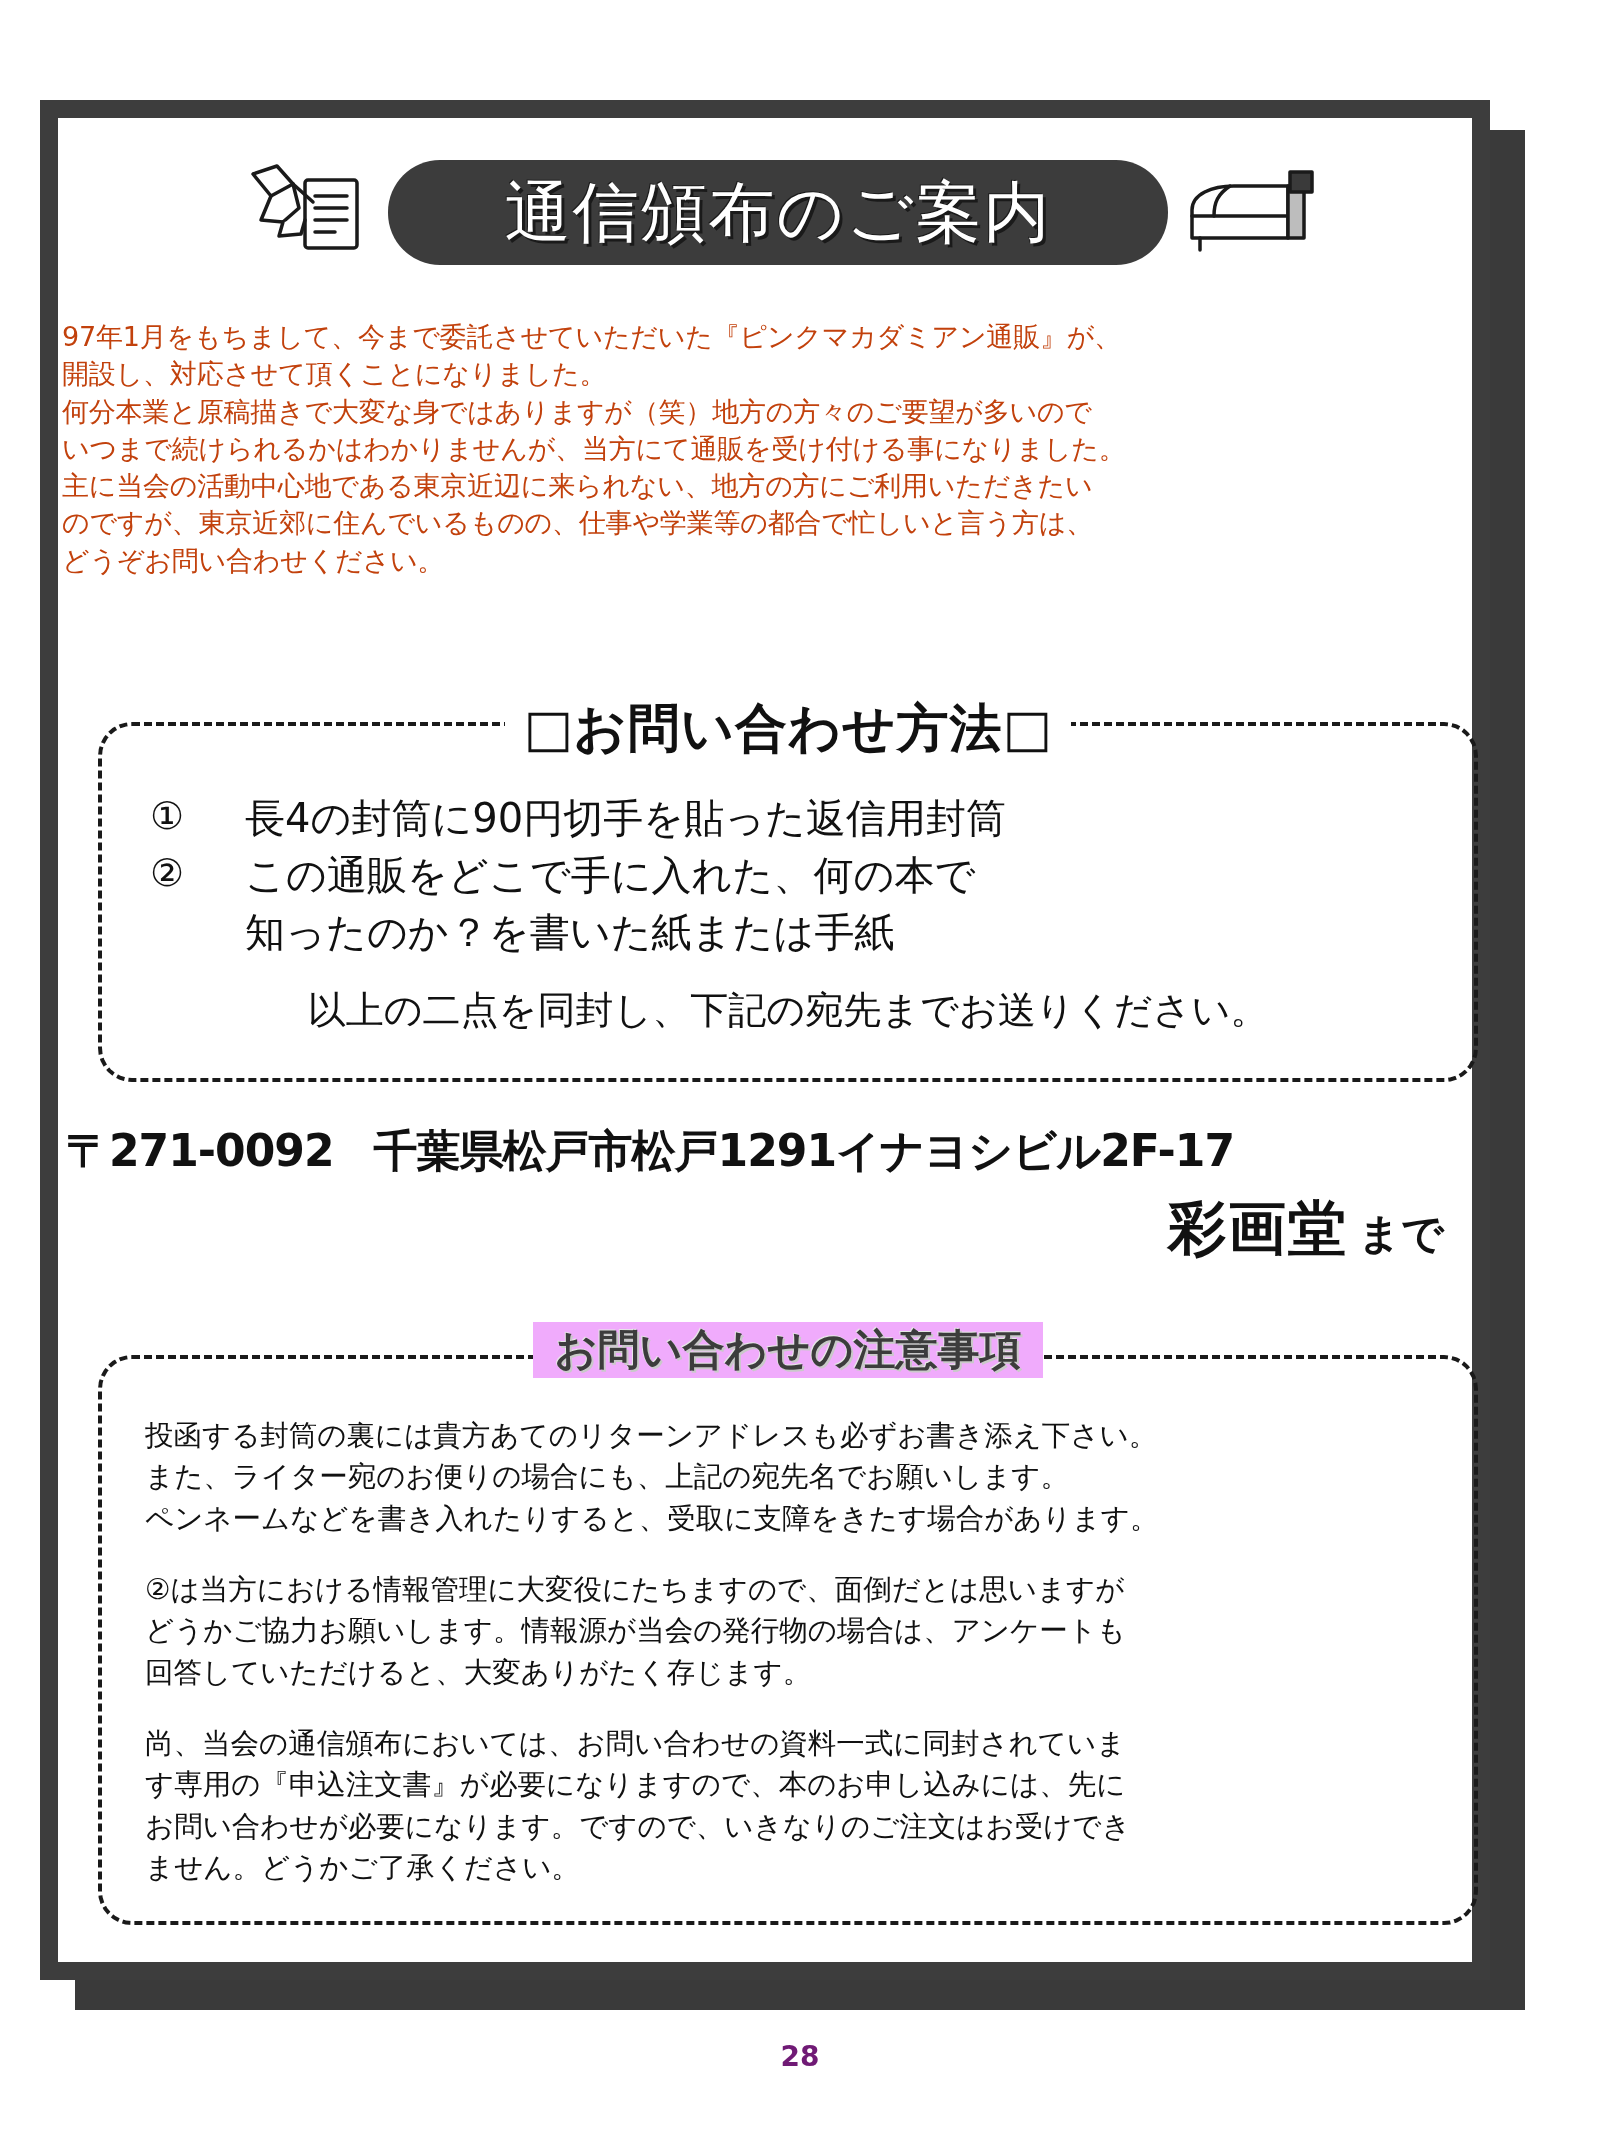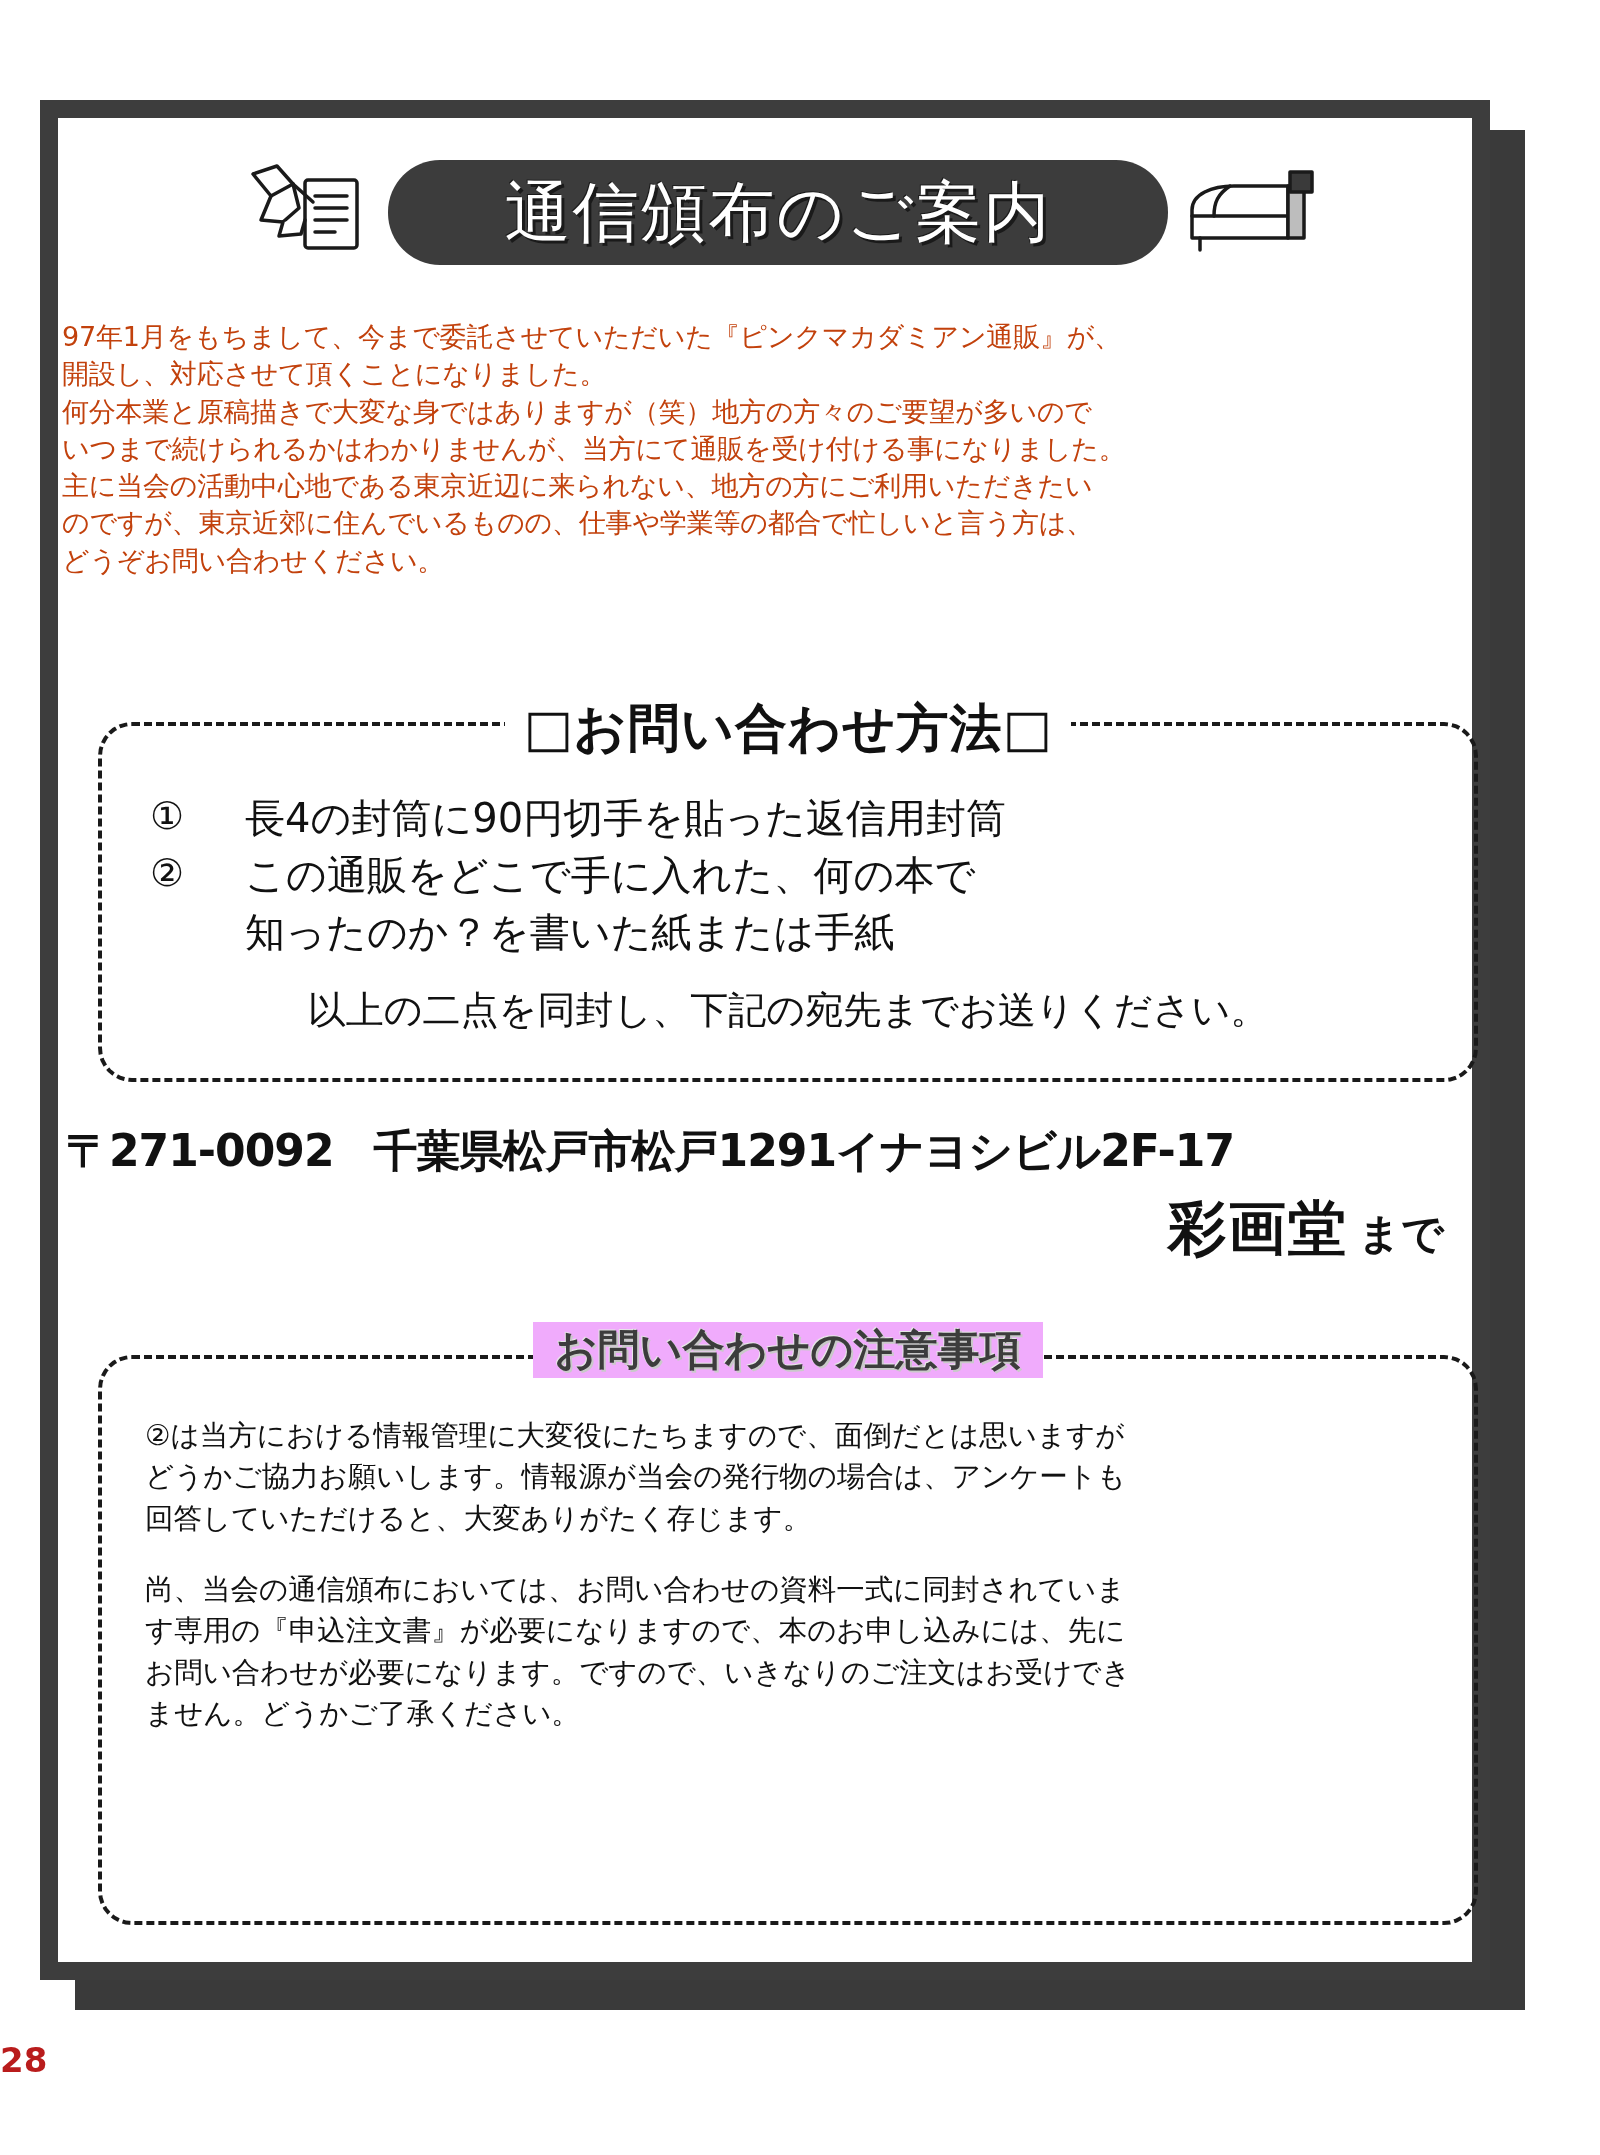--- a/index.html
+++ b/index.html
@@ -236,23 +236,24 @@
   }
   .notes p { margin: 0 0 30px 0; }
   .notes p:last-child { margin-bottom: 0; }
 
   
   .page-num {
     position: absolute;
     left: 0;
     top: 2040px;
     width: 1600px;
-    font-size: 34px;
-    font-weight: bold;
-    color: #b91c1c;
+    text-align: center;
+    font-size: 28px;
+    font-weight: bold;
+    color: #701a75;
   }
 </style>
 </head>
 <body>
 
 <div class="page">
 
   <div class="frame-shadow"></div>
   <div class="frame-outer"></div>
   <div class="frame-inner"></div>
@@ -328,20 +329,23 @@
   <div class="addr-shop">
     <span class="shop-name">彩画堂</span><span class="shop-made">まで</span>
   </div>
 
   <div class="dash-box-2"></div>
   <div class="dash2-title-wrap">
     <span class="dash2-title">お問い合わせの注意事項</span>
   </div>
 
   <div class="notes">
+    <p style="white-space: pre-line;">投函する封筒の裏には貴方あてのリターンアドレスも必ずお書き添え下さい。
+また、ライター宛のお便りの場合にも、上記の宛先名でお願いします。
+ペンネームなどを書き入れたりすると、受取に支障をきたす場合があります。</p>
     <p style="white-space: pre-line;">②は当方における情報管理に大変役にたちますので、面倒だとは思いますが
 どうかご協力お願いします。情報源が当会の発行物の場合は、アンケートも
 回答していただけると、大変ありがたく存じます。</p>
     <p style="white-space: pre-line;">尚、当会の通信頒布においては、お問い合わせの資料一式に同封されていま
 す専用の『申込注文書』が必要になりますので、本のお申し込みには、先に
 お問い合わせが必要になります。ですので、いきなりのご注文はお受けでき
 ません。どうかご了承ください。</p>
   </div>
 
   <div class="page-num">28</div>

